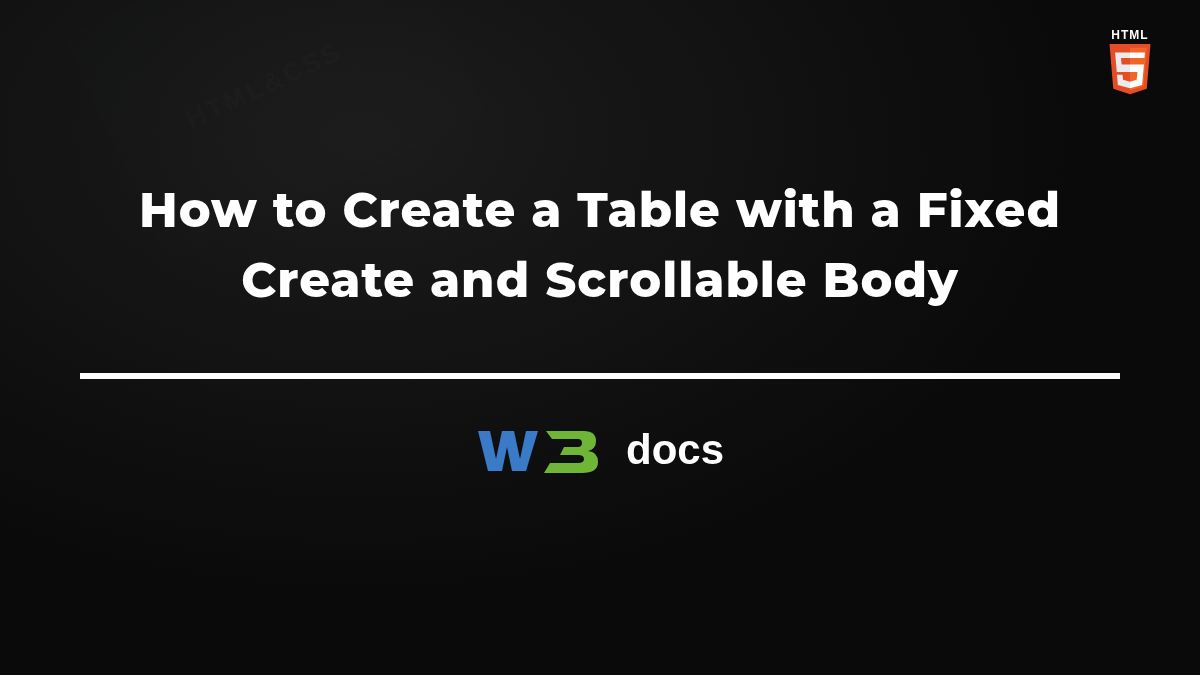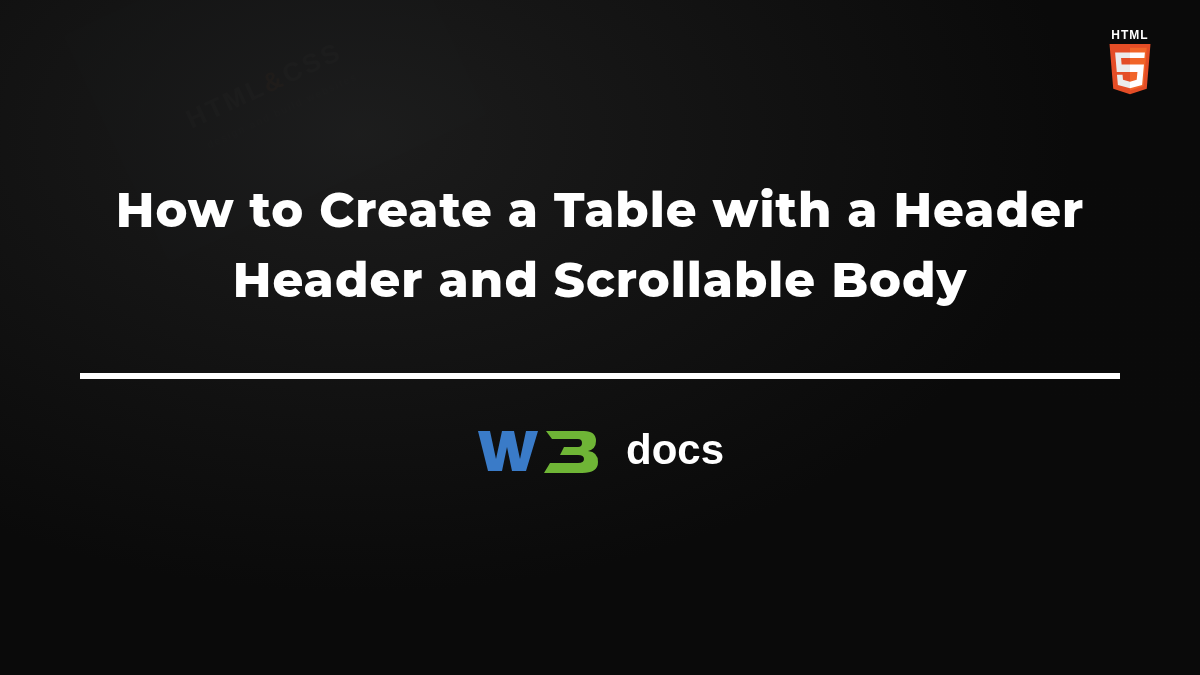--- a/index.html
+++ b/index.html
@@ -187,21 +187,21 @@
   <div class="html5-label">HTML</div>
   <svg class="html5-shield" viewBox="0 0 52 58">
     <path fill="#e44d26" d="M4 0 L48 0 L44 48 L26 54 L8 48 Z"></path>
     <path fill="#f16529" d="M26 4 L26 50 L40.5 45.5 L44 4 Z"></path>
     <path fill="#ebebeb" d="M26 22 L17 22 L16.4 15 L26 15 L26 9 L10 9 L11.8 30 L26 30 Z M26 40.5 L18.5 38.5 L18 33 L12 33 L13 44 L26 47.5 Z"></path>
     <path fill="#ffffff" d="M26 22 L26 30 L34 30 L33.2 38.5 L26 40.5 L26 47.5 L39 44 L41 22 Z M26 9 L26 15 L41.5 15 L42 9 Z"></path>
   </svg>
 </div>
 
 <div class="content">
-  <h1 class="title">How to Create a Table with a Header Header and Scrollable Body</h1>
+  <h1 class="title">How to Create a Table with a Fixed Create and Scrollable Body</h1>
   <div class="divider"></div>
   <div class="logo">
     <svg class="logo-w3" width="130" height="58" viewBox="0 0 130 58">
       <path fill="#3a7bc8" d="M2 10 L14 10 L20 38 L26 10 L38 10 L44 38 L50 10 L62 10 L50 50 L36 50 L31 26 L26 50 L12 50 Z"></path>
       <path fill="#6fb536" d="M70 10 L108 10 Q120 10 120 20 Q120 28 112 30 Q122 31 122 41 Q122 52 106 52 L68 52 L74 42 L102 42 Q108 42 108 38 Q108 34 102 34 L84 34 L88 26 L102 26 Q106 26 106 22 Q106 18 102 18 L76 18 Z"></path>
     </svg>
     <span class="logo-docs">docs</span>
   </div>
 </div>
 

